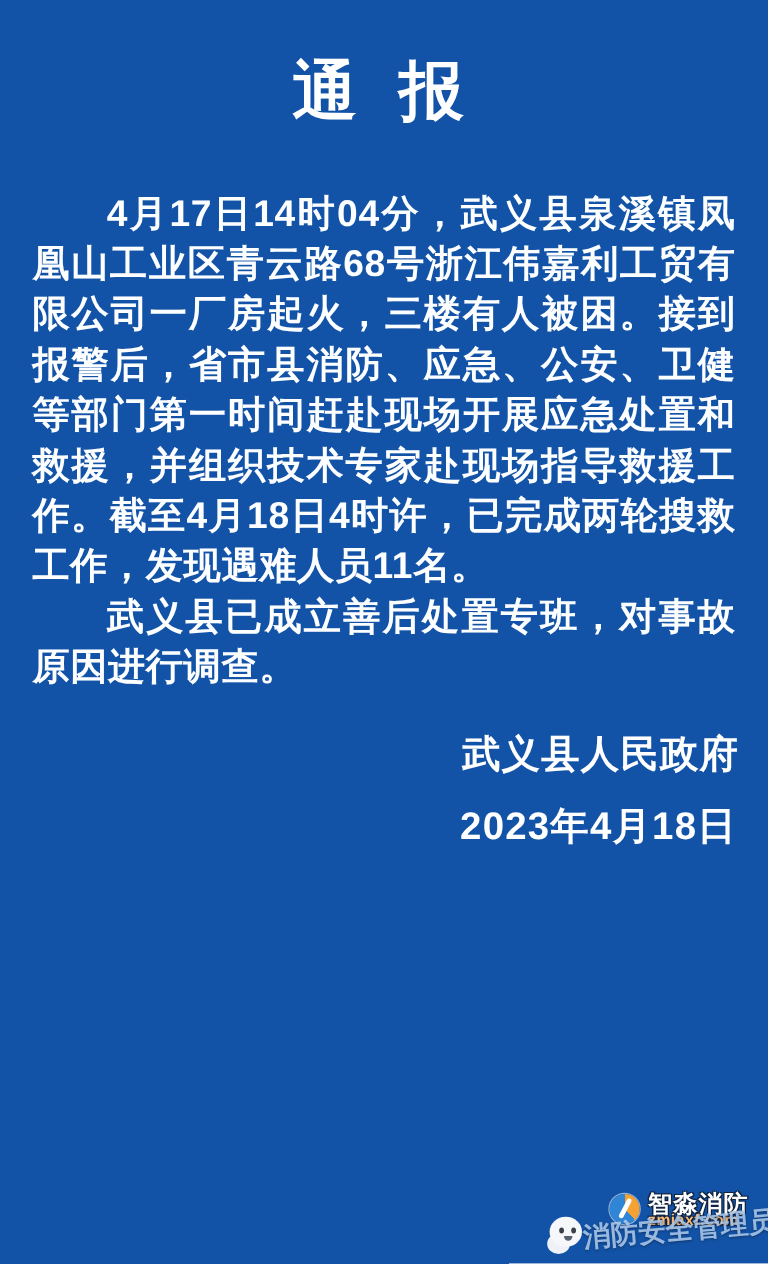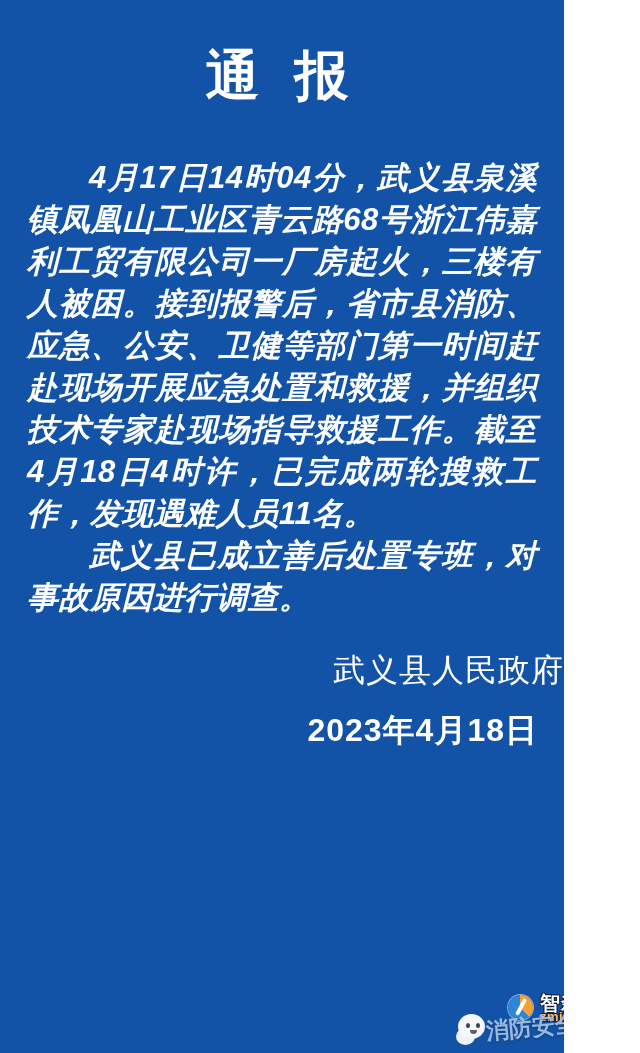--- a/index.html
+++ b/index.html
@@ -1,18 +1,18 @@
 <!DOCTYPE html>
 <html><head>
 <meta charset="utf-8">
 <style>
   html,body{margin:0;padding:0;background:#ffffff;}
   .page{
     position:relative;
-    width:564px;height:1053px;
+    width:640px;height:1053px;
     background:#1253a7;
     overflow:hidden;
     font-family:"Liberation Sans","DejaVu Sans",sans-serif;
     color:#ffffff;
     box-sizing:border-box;
   }
   .title{
     margin:0;
     padding-top:40px;
     text-align:center;
@@ -27,27 +27,27 @@
     font-size:31px;
     line-height:42px;
     font-weight:800;
     text-align:justify;
     color:#fdfeff;
     letter-spacing:0.5px;
   }
   .content p{
     margin:0;
     text-indent:2em;
-    font-style:italic;
   }
   .signature{
     margin-top:30px;
+    padding-right:24px;
     text-align:right;
     font-size:32px;
-    font-weight:400;
+    font-weight:700;
     letter-spacing:1px;
   }
   .date{
     margin-top:16px;
     padding-right:26px;
     text-align:right;
     font-size:32px;
     font-weight:800;
     letter-spacing:1px;
   }

